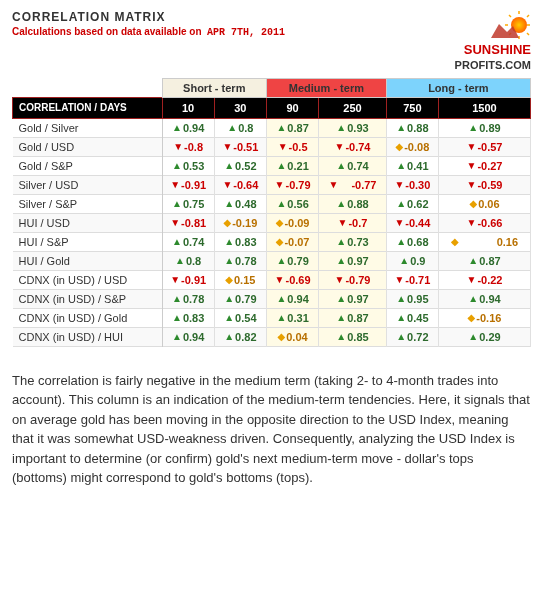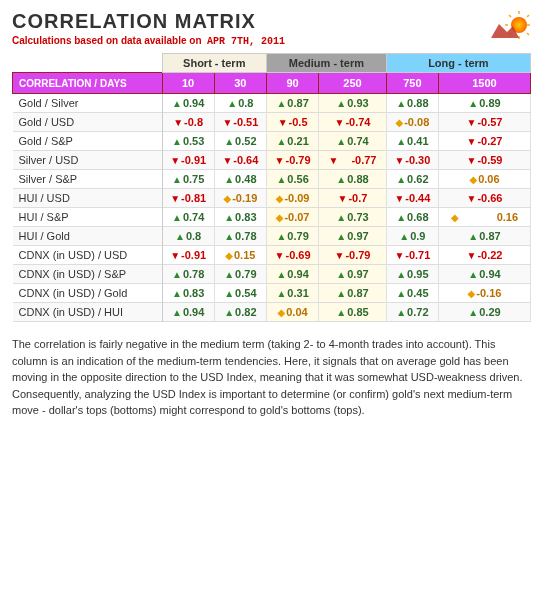--- a/index.html
+++ b/index.html
@@ -12,21 +12,21 @@
     }
     .container { padding: 10px 12px; }
     .header-row {
       display: flex;
       justify-content: space-between;
       align-items: flex-start;
       margin-bottom: 4px;
     }
     .title-block {}
     .title {
-      font-size: 20px;
+      font-size: 12px;
       font-weight: bold;
       color: #333;
       letter-spacing: 1px;
     }
     .subtitle {
       font-size: 10px;
       color: #555;
       margin-top: 2px;
     }
     .subtitle span { color: #c00; font-weight: bold; }
@@ -39,29 +39,29 @@
     thead tr.term-row th {
       font-size: 11px;
       font-weight: bold;
       color: #333;
       padding: 3px 2px;
       text-align: center;
       background: #f5f0e0;
       border: 1px solid #ccc;
     }
     thead tr.term-row th.short { background: #f5f0e0; }
-    thead tr.term-row th.medium { background: #a3a3a3; text-align: center; }
+    thead tr.term-row th.medium { background: #ef4444; text-align: center; }
     thead tr.term-row th.long { background: #7dd3fc; }
     thead tr.term-row th.empty { background: #fff; border: none; }
 
     thead tr.days-row th {
       font-size: 11px;
       font-weight: bold;
       color: #fff;
-      background: #d946ef;
+      background: #000000;
       padding: 4px 2px;
       text-align: center;
       border: 1px solid #a02020;
     }
     thead tr.days-row th.label-col {
       text-align: left;
       padding-left: 6px;
       font-size: 10px;
     }
 
@@ -90,22 +90,22 @@
       align-items: center;
       justify-content: center;
       gap: 1px;
     }
     .arrow-up { color: #2d8a2d; font-size: 10px; }
     .arrow-down { color: #cc0000; font-size: 10px; }
     .arrow-orange { color: #e8a000; font-size: 10px; }
     .val { font-weight: bold; }
 
     .footer-text {
-      margin-top: 14px;
-      font-size: 11px;
+      margin-top: 24px;
+      font-size: 13px;
       color: #333;
       line-height: 1.5;
     }
 
     .logo-container {
       display: flex;
       flex-direction: column;
       align-items: flex-end;
     }
     .sun-rays {
@@ -141,20 +141,24 @@
         <line x1="28" y1="26" x2="28" y2="29" stroke="#ffaa00" stroke-width="1.5"></line>
         <line x1="17" y1="15" x2="14" y2="15" stroke="#ffaa00" stroke-width="1.5"></line>
         <line x1="39" y1="15" x2="36" y2="15" stroke="#ffaa00" stroke-width="1.5"></line>
         <line x1="20" y1="7" x2="18" y2="5" stroke="#ffaa00" stroke-width="1.5"></line>
         <line x1="36" y1="23" x2="38" y2="25" stroke="#ffaa00" stroke-width="1.5"></line>
         <line x1="36" y1="7" x2="38" y2="5" stroke="#ffaa00" stroke-width="1.5"></line>
         <line x1="20" y1="23" x2="18" y2="25" stroke="#ffaa00" stroke-width="1.5"></line>
 
         <polygon points="0,28 8,14 16,22 22,16 28,28" fill="#c0392b" opacity="0.85"></polygon>
       </svg>
+      <div style="text-align:right;line-height:1.2;">
+        <span style="font-size:13px;font-weight:bold;color:#c00;">SUNSHINE</span><br>
+        <span style="font-size:11px;font-weight:bold;color:#333;">PROFITS.COM</span>
+      </div>
     </div>
   </div>
 
   <table>
     <thead>
       <tr class="term-row">
         <th class="empty"></th>
         <th colspan="2" class="short">Short - term</th>
         <th colspan="2" class="medium">Medium - term</th>
         <th colspan="2" class="long">Long - term</th>

